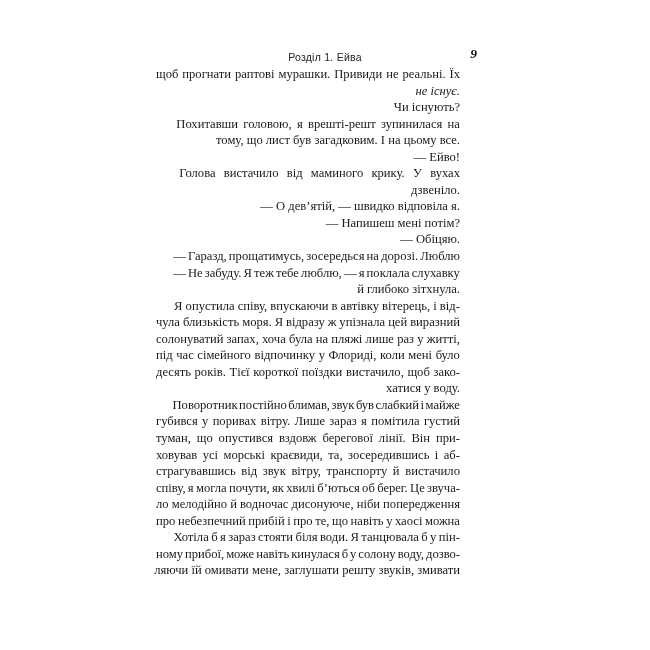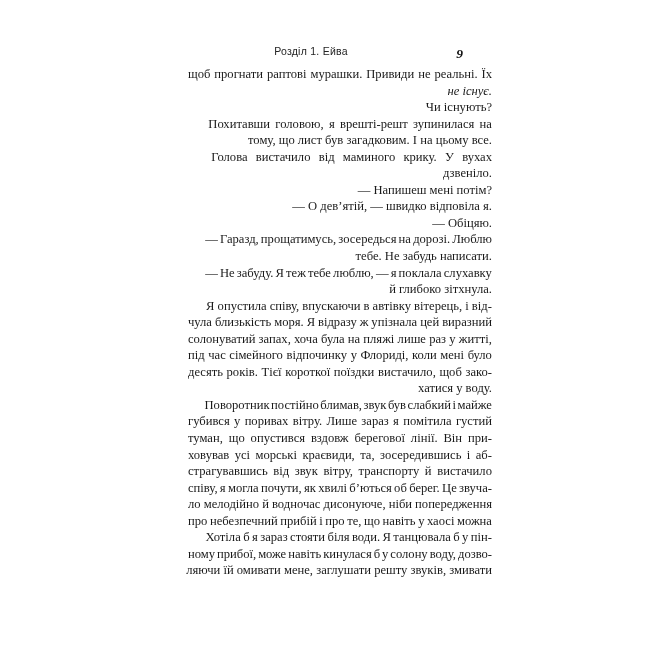--- a/index.html
+++ b/index.html
@@ -21,26 +21,26 @@
     position: relative;
     width: 650px;
     height: 650px;
     background: #ffffff;
     box-sizing: border-box;
   }
 
   
   .running-head {
     position: absolute;
-    left: 159px;
+    left: 173px;
     top: 45px;
     width: 304px;
     height: 18px;
     display: flex;
-    align-items: flex-start;
+    align-items: flex-end;
     justify-content: center;
   }
   .running-head-title {
     font-family: "Liberation Sans", "DejaVu Sans", sans-serif;
     font-size: 10.5px;
     letter-spacing: 0.25px;
     color: #242424;
     white-space: nowrap;
   }
   .folio {
@@ -51,21 +51,21 @@
     font-weight: bold;
     font-style: italic;
     font-size: 13.5px;
     color: #111111;
     line-height: 18px;
   }
 
   
   .textblock {
     position: absolute;
-    left: 188px;
+    left: 156px;
     top: 66px;
     width: 304px;
   }
 
   em {
     font-style: italic;
   }
 
   
   .jline {
@@ -106,35 +106,37 @@
         <div class="jline last"><span class="w"><em>не існує.</em></span></div>
       </div>
       <div>
         <div class="jline last"><span class="ind"></span><span class="w">Чи існують?</span></div>
       </div>
       <div>
         <div class="jline justify"><span class="ind"></span><span class="w">Похитавши</span><span class="w">головою,</span><span class="w">я</span><span class="w">врешті-решт</span><span class="w">зупинилася</span><span class="w">на</span></div>
         <div class="jline last"><span class="w">тому, що лист був загадковим. І на цьому все.</span></div>
       </div>
       <div>
+        <div class="jline last"><span class="ind"></span><span class="w">— Ейво!</span></div>
+      </div>
+      <div>
         <div class="jline justify"><span class="ind"></span><span class="w">Голова</span><span class="w">вистачило</span><span class="w">від</span><span class="w">маминого</span><span class="w">крику.</span><span class="w">У</span><span class="w">вухах</span></div>
         <div class="jline last"><span class="w">дзвеніло.</span></div>
       </div>
       <div>
-        <div class="jline last"><span class="ind"></span><span class="w">— Напишеш мені потім?</span></div>
+        <div class="jline last"><span class="ind"></span><span class="w">— О дев’ятій, — швидко відповіла я.</span></div>
       </div>
       <div>
-        <div class="jline last"><span class="ind"></span><span class="w">— О дев’ятій, — швидко відповіла я.</span></div>
+        <div class="jline last"><span class="ind"></span><span class="w">— Напишеш мені потім?</span></div>
       </div>
       <div>
         <div class="jline last"><span class="ind"></span><span class="w">— Обіцяю.</span></div>
       </div>
       <div>
         <div class="jline justify"><span class="ind"></span><span class="w">—</span><span class="w">Гаразд,</span><span class="w">прощатимусь,</span><span class="w">зосередься</span><span class="w">на</span><span class="w">дорозі.</span><span class="w">Люблю</span></div>
-        <div class="jline last"><span class="w">тебе. Не забудь написати.</span></div>
       </div>
       <div>
         <div class="jline justify"><span class="ind"></span><span class="w">—</span><span class="w">Не</span><span class="w">забуду.</span><span class="w">Я</span><span class="w">теж</span><span class="w">тебе</span><span class="w">люблю,</span><span class="w">—</span><span class="w">я</span><span class="w">поклала</span><span class="w">слухавку</span></div>
         <div class="jline last"><span class="w">й глибоко зітхнула.</span></div>
       </div>
       <div>
         <div class="jline justify"><span class="ind"></span><span class="w">Я</span><span class="w">опустила</span><span class="w">співу,</span><span class="w">впускаючи</span><span class="w">в</span><span class="w">автівку</span><span class="w">вітерець,</span><span class="w">і</span><span class="w">від-</span></div>
         <div class="jline justify"><span class="w">чула</span><span class="w">близькість</span><span class="w">моря.</span><span class="w">Я</span><span class="w">відразу</span><span class="w">ж</span><span class="w">упізнала</span><span class="w">цей</span><span class="w">виразний</span></div>
         <div class="jline justify"><span class="w">солонуватий</span><span class="w">запах,</span><span class="w">хоча</span><span class="w">була</span><span class="w">на</span><span class="w">пляжі</span><span class="w">лише</span><span class="w">раз</span><span class="w">у</span><span class="w">житті,</span></div>
         <div class="jline justify"><span class="w">під</span><span class="w">час</span><span class="w">сімейного</span><span class="w">відпочинку</span><span class="w">у</span><span class="w">Флориді,</span><span class="w">коли</span><span class="w">мені</span><span class="w">було</span></div>

